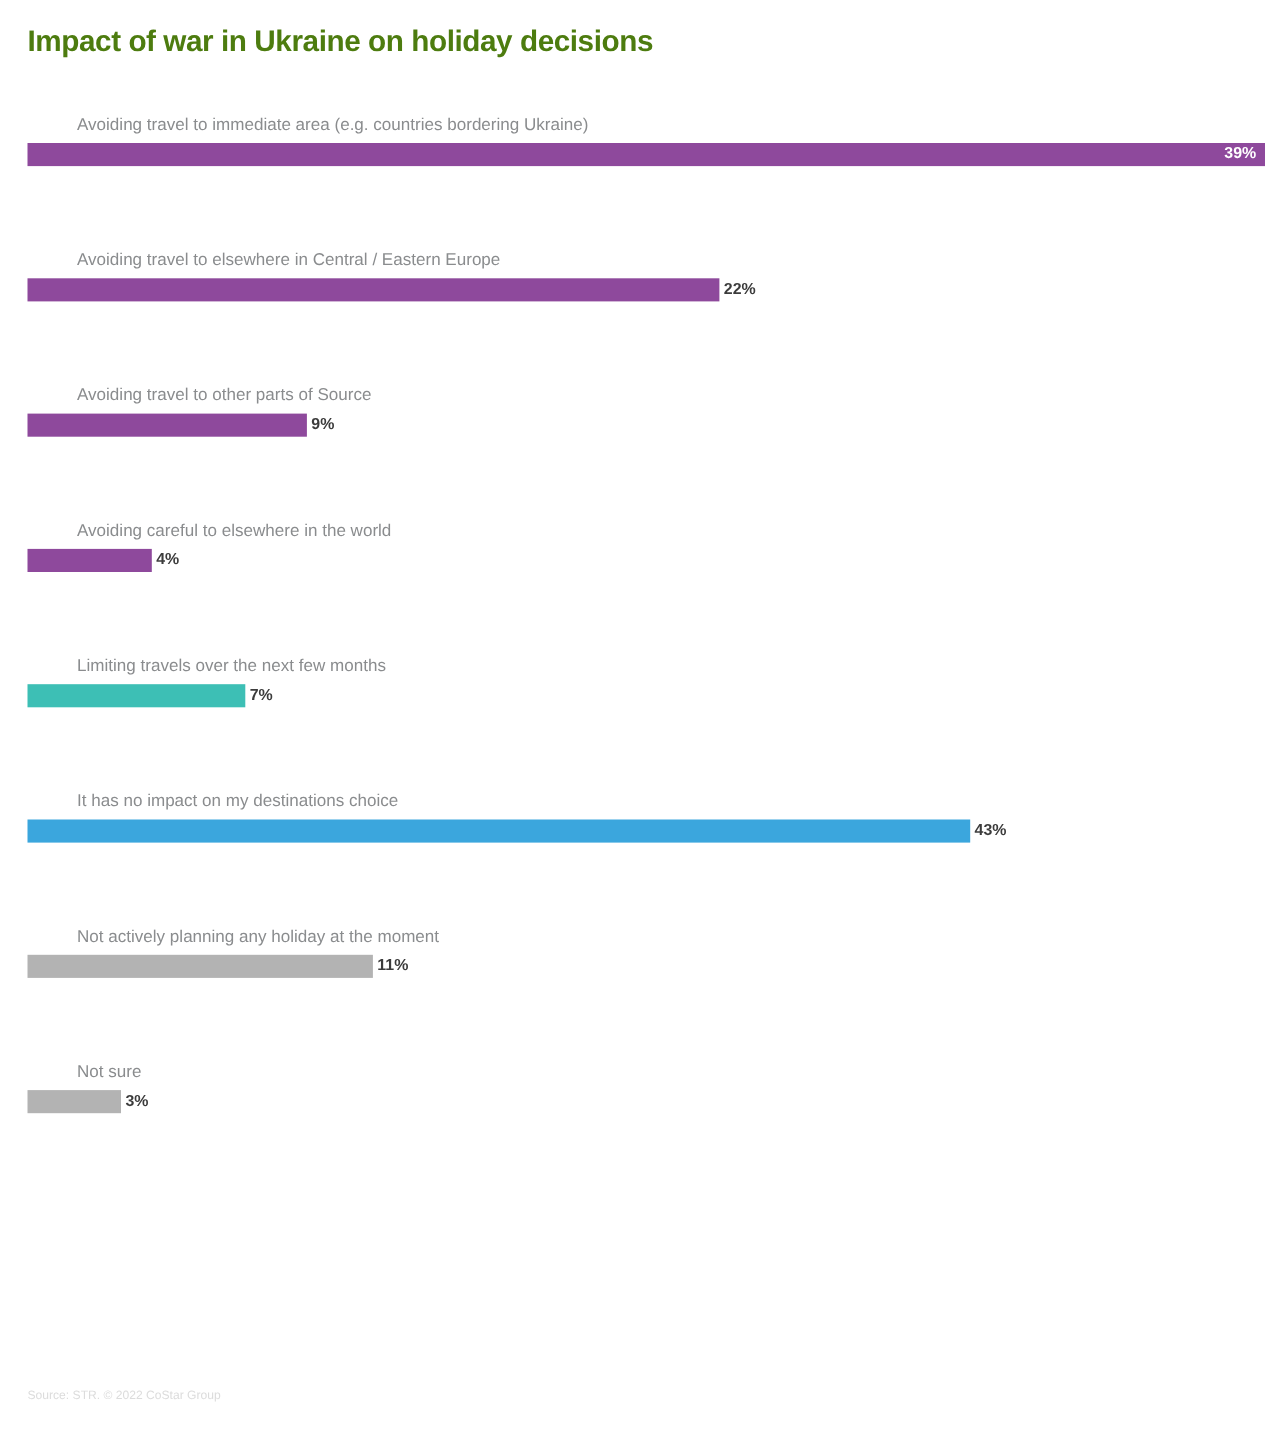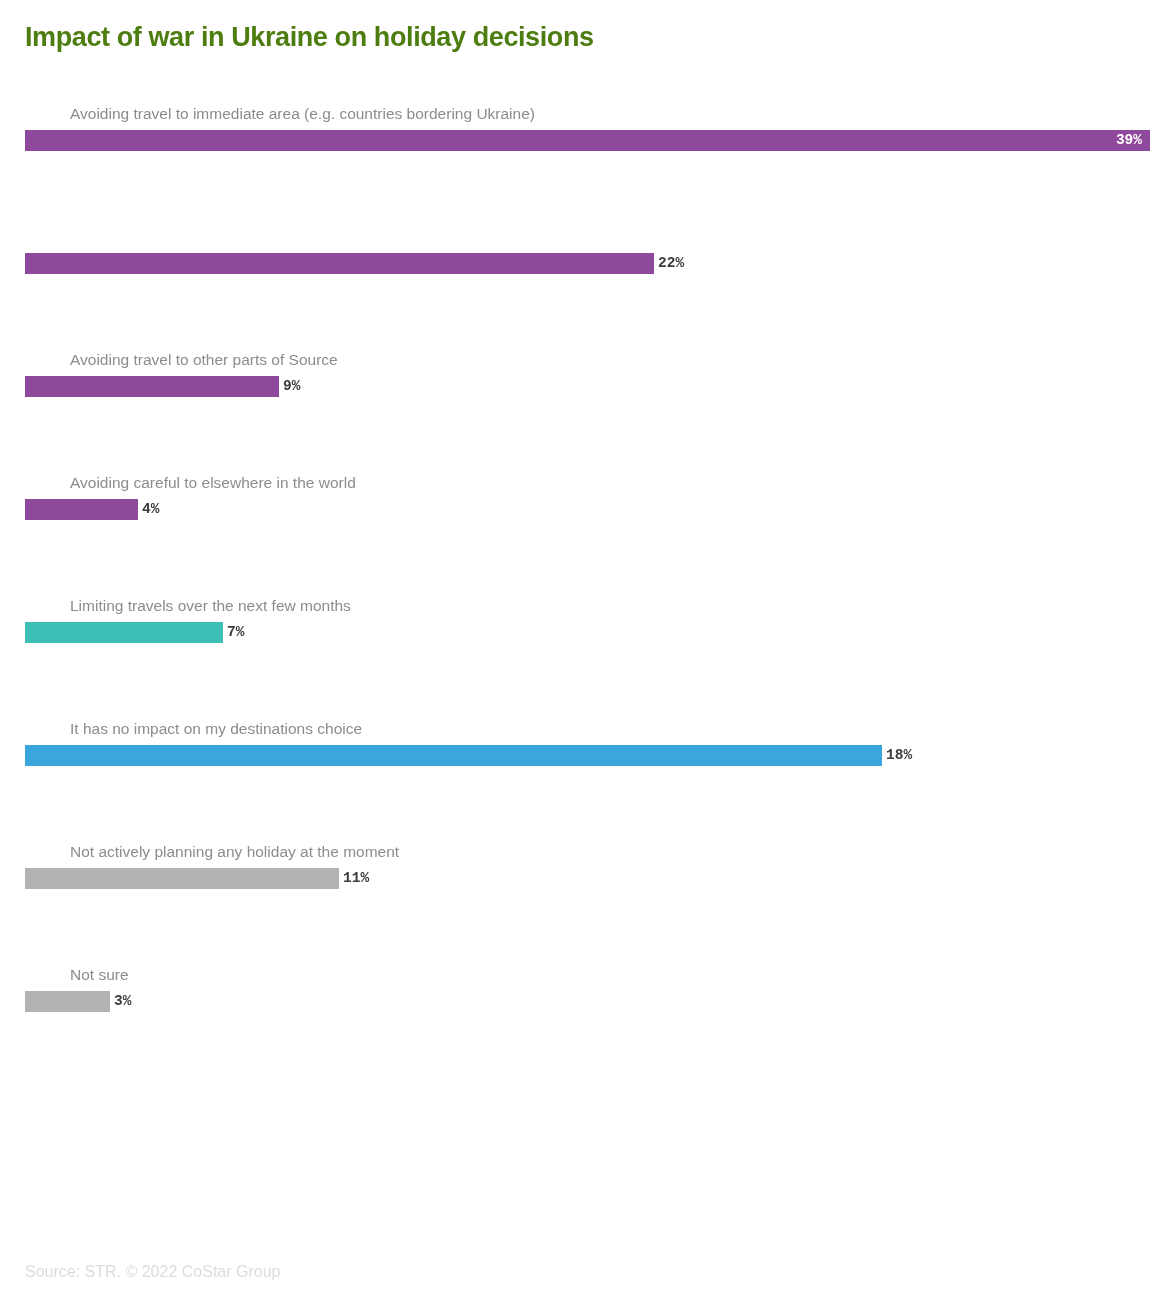--- a/index.html
+++ b/index.html
@@ -65,37 +65,37 @@
     height: 21px;
     display: block;
   }
   .bar-value {
     font-size: 14.5px;
     font-weight: bold;
     color: #3c3c3c;
     line-height: 21px;
     margin-left: 4px;
     white-space: nowrap;
-    font-family: Liberation Mono, monospace;
+    font-family: Liberation Sans, sans-serif;
   }
   .bar-value.inside {
     position: absolute;
     right: 8px;
     top: 0;
     color: #ffffff;
     margin-left: 0;
   }
   .bar-row.has-inside {
     position: absolute;
   }
   .source-note {
     position: absolute;
     left: 25px;
     top: 1263px;
-    font-size: 16px;
+    font-size: 11px;
     color: #dcdcdc;
     white-space: nowrap;
     font-family: "Liberation Sans", sans-serif;
   }
 </style>
 </head>
 <body>
 
 <div class="chart-root">
 
@@ -105,20 +105,21 @@
 
     <div class="bar-group">
       <div class="bar-label">Avoiding travel to immediate area (e.g. countries bordering Ukraine)</div>
       <div class="bar-row has-inside" style="width: 1125px;">
         <span class="bar-rect" style="width: 1125px; background: rgb(142, 73, 156);"></span>
         <span class="bar-value inside">39%</span>
       </div>
     </div>
 
     <div class="bar-group">
+      <div class="bar-label">Avoiding travel to elsewhere in Central / Eastern Europe</div>
       <div class="bar-row">
         <span class="bar-rect" style="width: 629px; background: rgb(142, 73, 156);"></span>
         <span class="bar-value">22%</span>
       </div>
     </div>
 
     <div class="bar-group">
       <div class="bar-label">Avoiding travel to other parts of Source</div>
       <div class="bar-row">
         <span class="bar-rect" style="width: 254px; background: rgb(142, 73, 156);"></span>
@@ -140,21 +141,21 @@
       <div class="bar-row">
         <span class="bar-rect" style="width: 198px; background: rgb(61, 191, 181);"></span>
         <span class="bar-value">7%</span>
       </div>
     </div>
 
     <div class="bar-group">
       <div class="bar-label">It has no impact on my destinations choice</div>
       <div class="bar-row">
         <span class="bar-rect" style="width: 857px; background: rgb(59, 166, 221);"></span>
-        <span class="bar-value">18%</span>
+        <span class="bar-value">43%</span>
       </div>
     </div>
 
     <div class="bar-group">
       <div class="bar-label">Not actively planning any holiday at the moment</div>
       <div class="bar-row">
         <span class="bar-rect" style="width: 314px; background: rgb(179, 179, 179);"></span>
         <span class="bar-value">11%</span>
       </div>
     </div>

